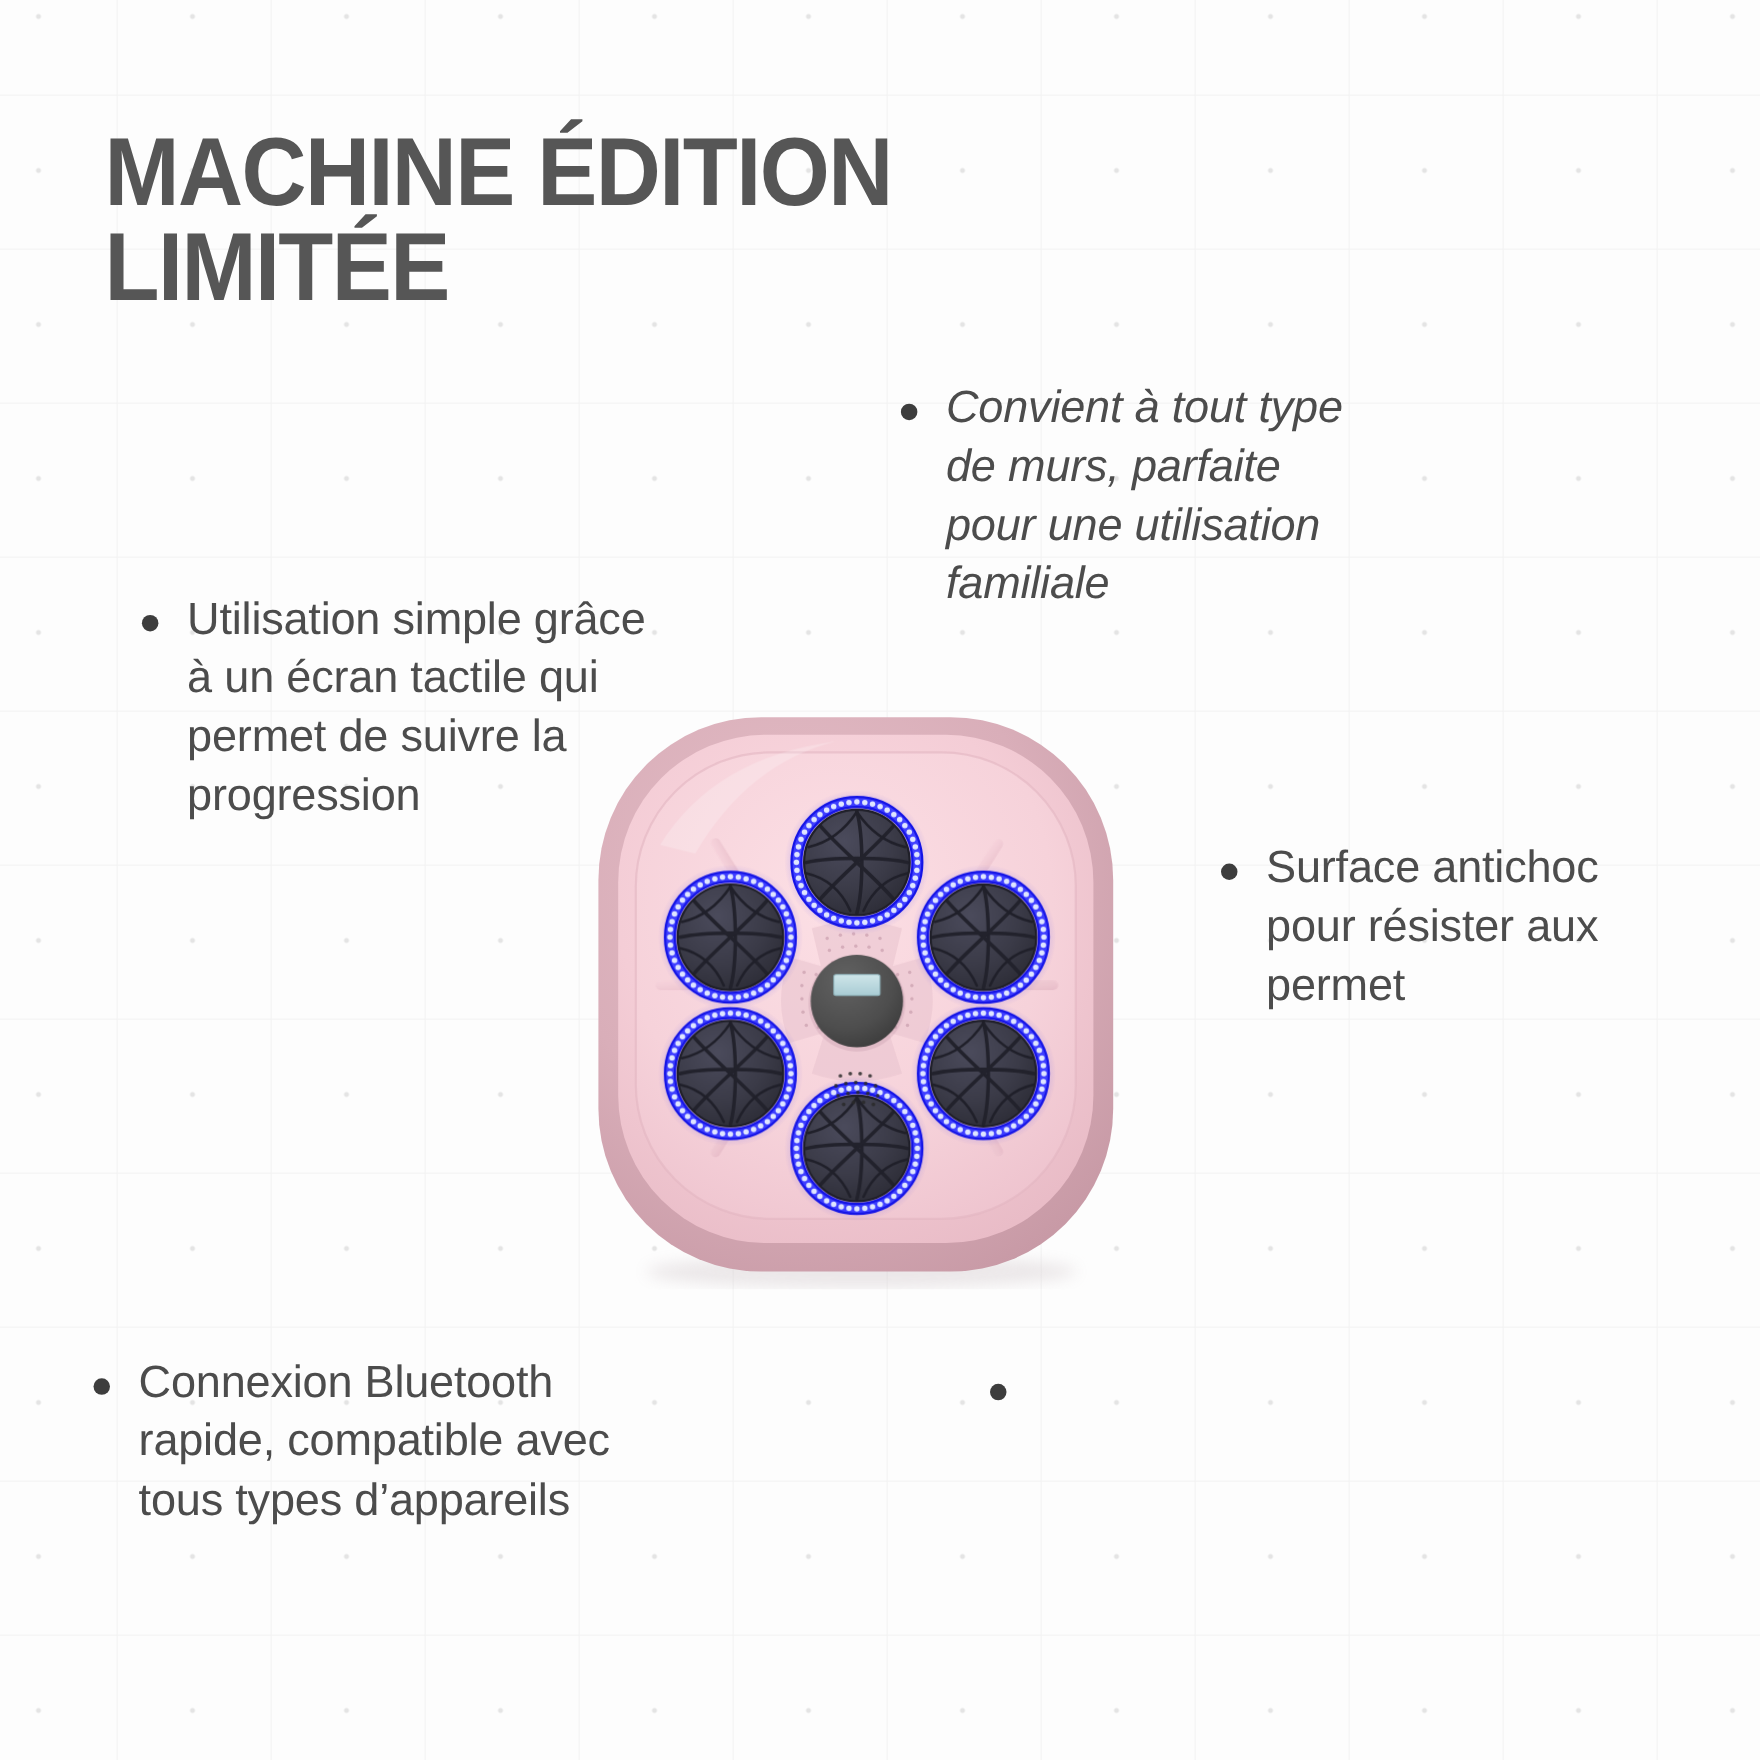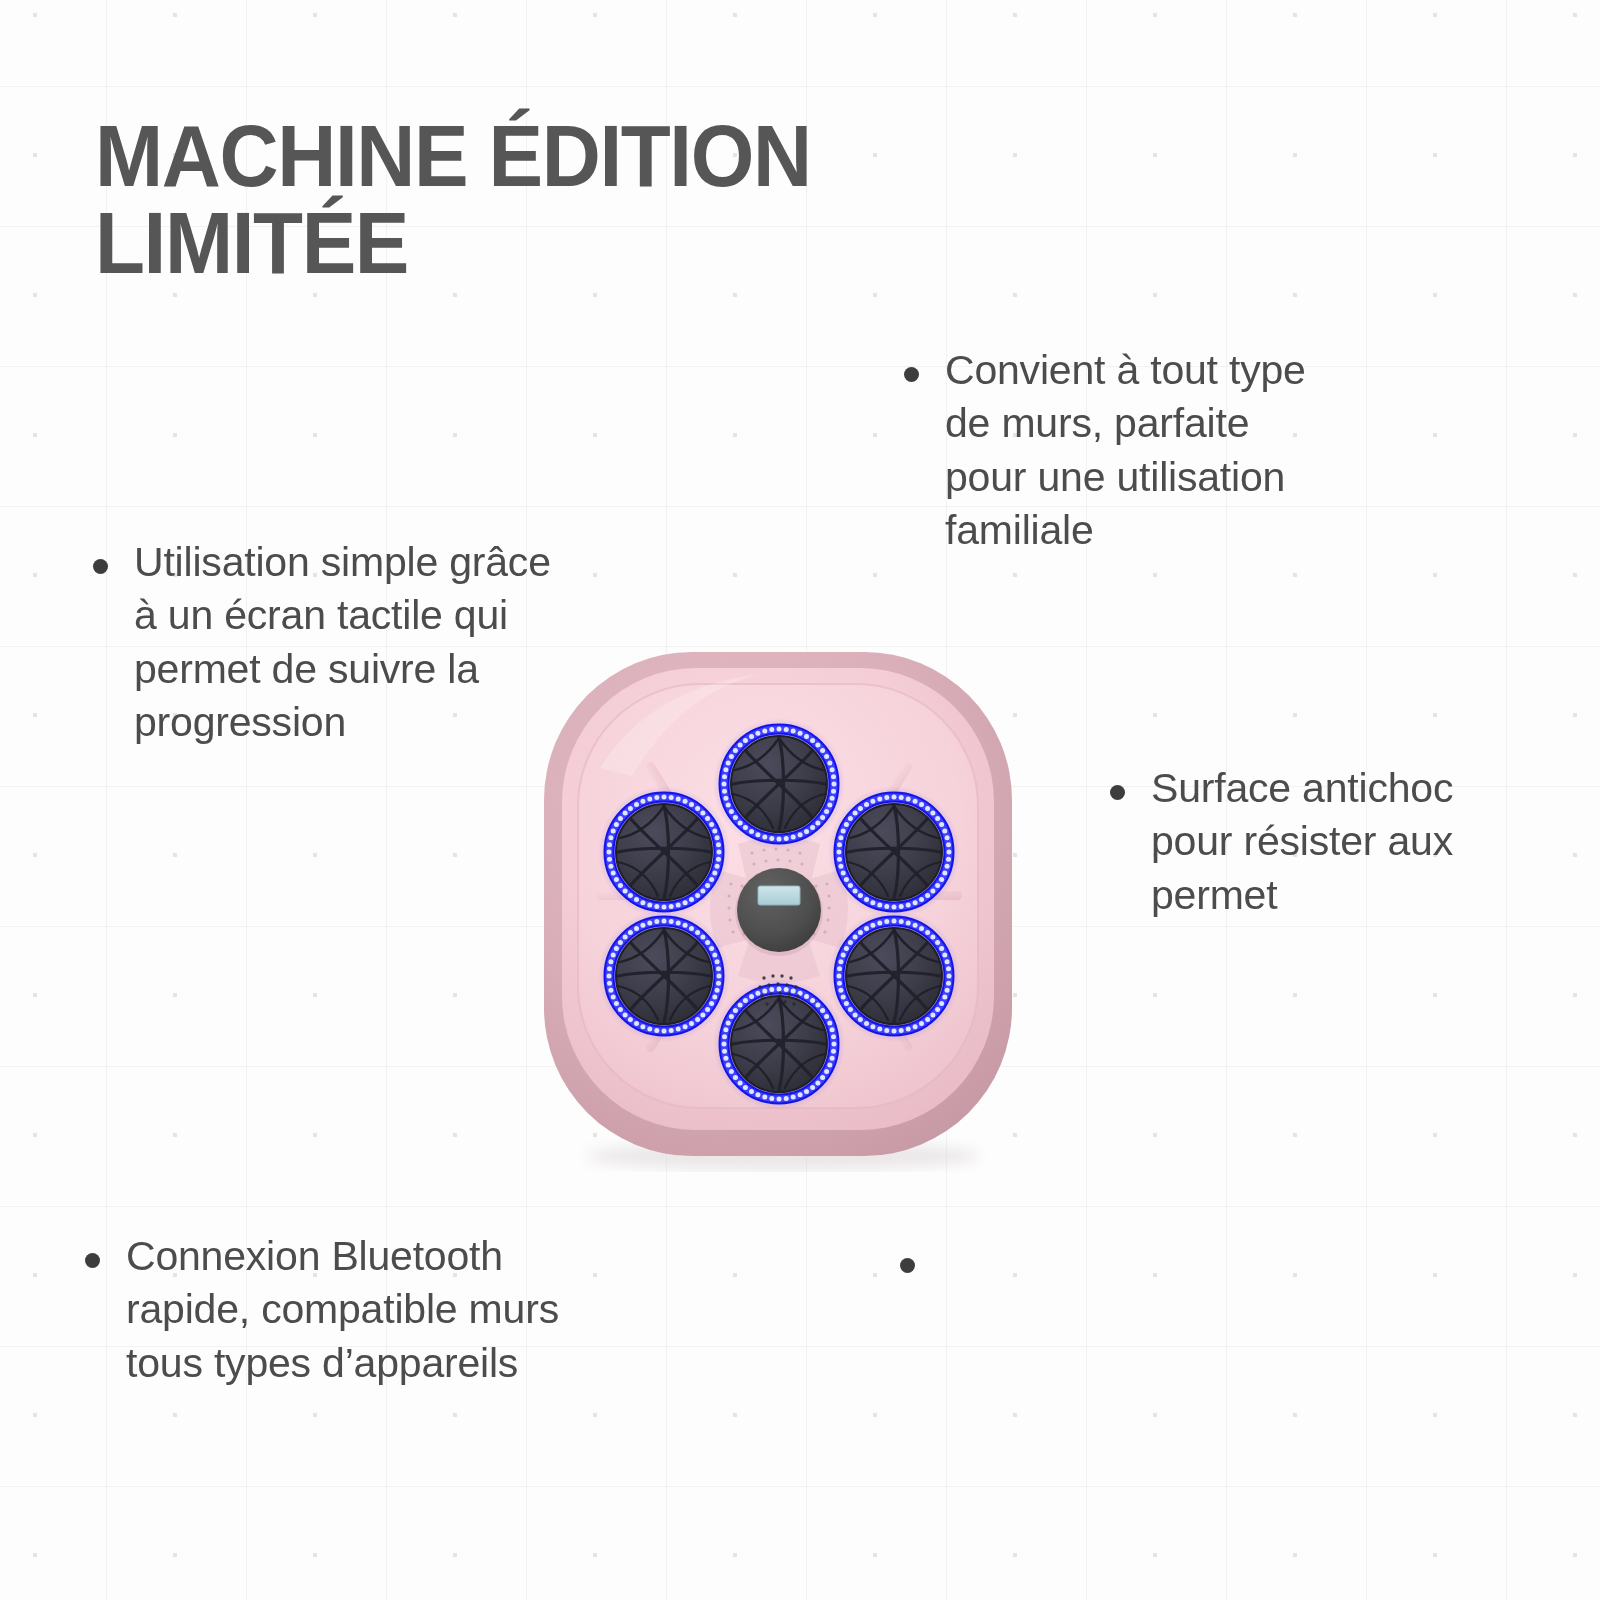--- a/index.html
+++ b/index.html
@@ -71,22 +71,22 @@
     flex: 0 0 auto;
     width: 15px;
     height: 15px;
     border-radius: 50%;
     background: #3d3d3d;
     margin-top: 23px;
     margin-right: 26px;
   }
   .bullet-text { white-space: pre-line; }
 
-  #bullet-touchscreen { left: 93px;  top: 536px; width: 530px; }
-  #bullet-walls       { left: 904px; top: 344px; width: 470px; }
+  #bullet-touchscreen { left: 93px;  top: 536px; width: 530px; justify-content: center; }
+  #bullet-walls       { left: 819px; top: 344px; width: 470px; font-style: italic; }
   #bullet-antishock   { left: 1110px;top: 762px; width: 420px; }
   #bullet-bluetooth   { left: 85px;  top: 1230px;width: 560px; }
   #bullet-leds        { left: 900px; top: 1235px;width: 520px; }
 
   
   #product {
     position: absolute;
     left: 540px;
     top: 648px;
     width: 478px;
@@ -123,21 +123,21 @@
 <div class="bullet-block" id="bullet-antishock">
   <span class="bullet-dot"></span>
   <span class="bullet-text">Surface antichoc
 pour résister aux
 permet</span>
 </div>
 
 <div class="bullet-block" id="bullet-bluetooth">
   <span class="bullet-dot"></span>
   <span class="bullet-text">Connexion Bluetooth
-rapide, compatible murs
+rapide, compatible avec
 tous types d’appareils</span>
 </div>
 
 <div class="bullet-block" id="bullet-leds">
   <span class="bullet-dot"></span>
 </div>
 
 <div id="product">
   <svg viewBox="0 0 478 524" xmlns="http://www.w3.org/2000/svg">
     <defs>

